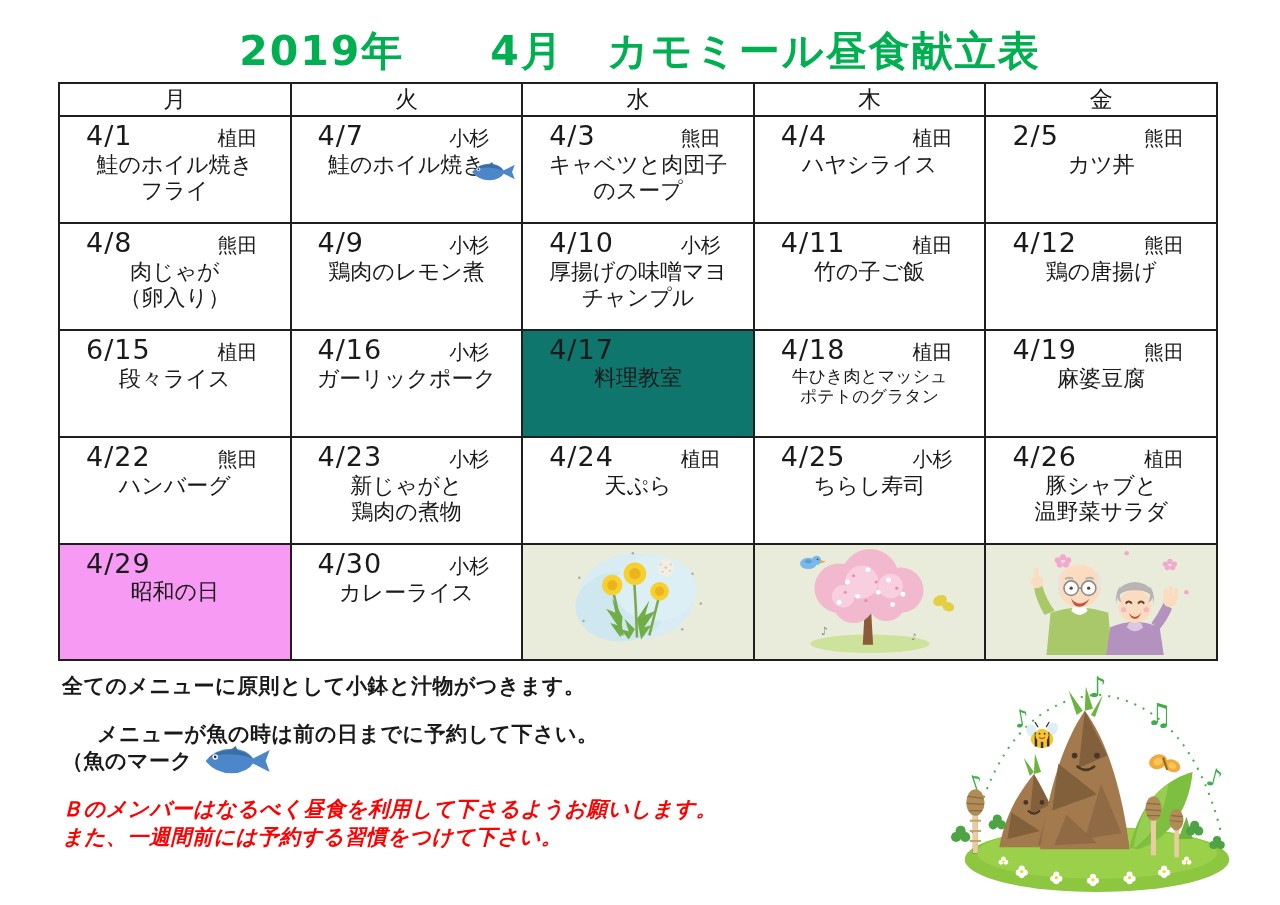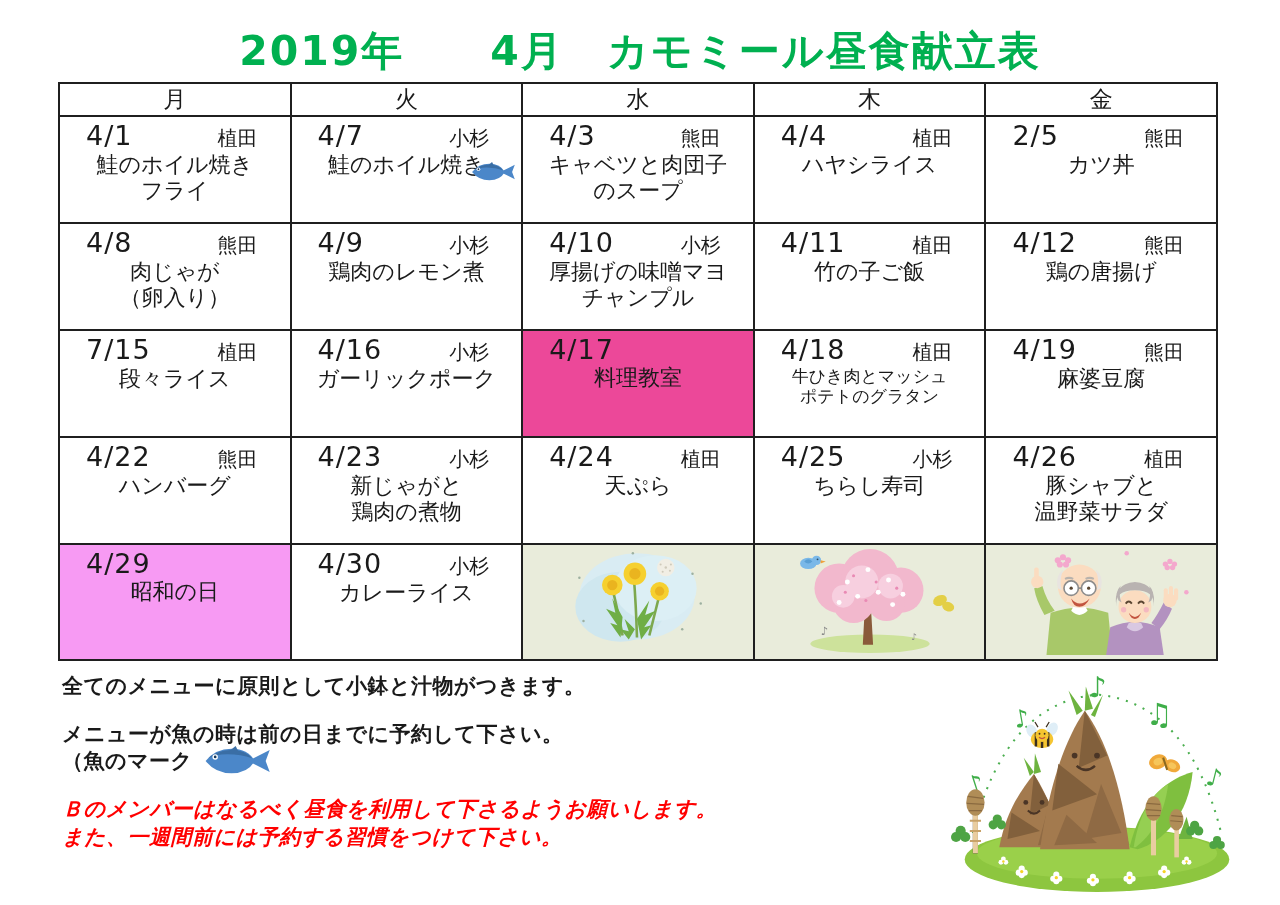--- a/index.html
+++ b/index.html
@@ -22,31 +22,31 @@
   .cell-inner { position:relative; height:100%; display:flex; flex-direction:column; }
   .cell-head { display:flex; justify-content:space-between; align-items:flex-start;
                padding:3px 32px 0 26px; }
   .date  { font-size:27px; letter-spacing:1px; }
   .staff { font-size:20px; padding-top:5px; }
   .menu  { flex:1; display:flex; align-items:center; justify-content:center;
            text-align:center; font-size:22px; line-height:1.2; white-space:pre-line;
            padding-bottom:6px; }
   .menu.small { font-size:17px; }
 
-  .hl-yellow { background:#ec4899; }
+  .hl-yellow { background:#0f766e; }
   .hl-pink   { background:#f79af3;margin-top:32px; }
   .img-cell  { background:#e9ecdb; }
   .img-cell .img-wrap { height:112px; display:flex; align-items:center; justify-content:center; }
 
   .fish-badge { position:absolute; right:5px; bottom:2px; width:46px; height:20px; }
   .fish-badge svg { width:46px; height:20px; display:block; }
 
   .notes { position:absolute; left:62px; top:672px; width:700px; }
   .note-line1 { font-size:21px; font-weight:bold; letter-spacing:0.5px; }
-  .note-line2 { position:absolute; top:48px; font-size:21px; font-weight:bold; letter-spacing:0.5px; }
+  .note-line2 { position:absolute; top:48px; font-size:21px; font-weight:bold; letter-spacing:0.5px;margin-left:35px; }
   .note-line3 { position:absolute; top:74px; font-size:21px; font-weight:bold; letter-spacing:0.5px;
                 display:flex; align-items:center; }
   .note-fish { display:inline-block; width:74px; height:30px; margin:0 8px; }
   .note-fish svg { width:74px; height:30px; display:block; }
   .red-note { position:absolute; top:124px; font-size:21px; font-weight:bold; color:#ff0000;
               line-height:1.33; white-space:pre-line; letter-spacing:0.5px;font-style:italic; }
 
   .footer-art { position:absolute; left:942px; top:662px; width:310px; height:232px; }
 </style>
 </head>
@@ -170,21 +170,21 @@
               <span class="staff">熊田</span>
             </div>
             <div class="menu">鶏の唐揚げ</div>
           </div>
         </td>
       </tr>
       <tr>
         <td>
           <div class="cell-inner">
             <div class="cell-head">
-              <span class="date">7/15</span>
+              <span class="date">6/15</span>
               <span class="staff">植田</span>
             </div>
             <div class="menu">段々ライス</div>
           </div>
         </td>
         <td>
           <div class="cell-inner">
             <div class="cell-head">
               <span class="date">4/16</span>
               <span class="staff">小杉</span>

